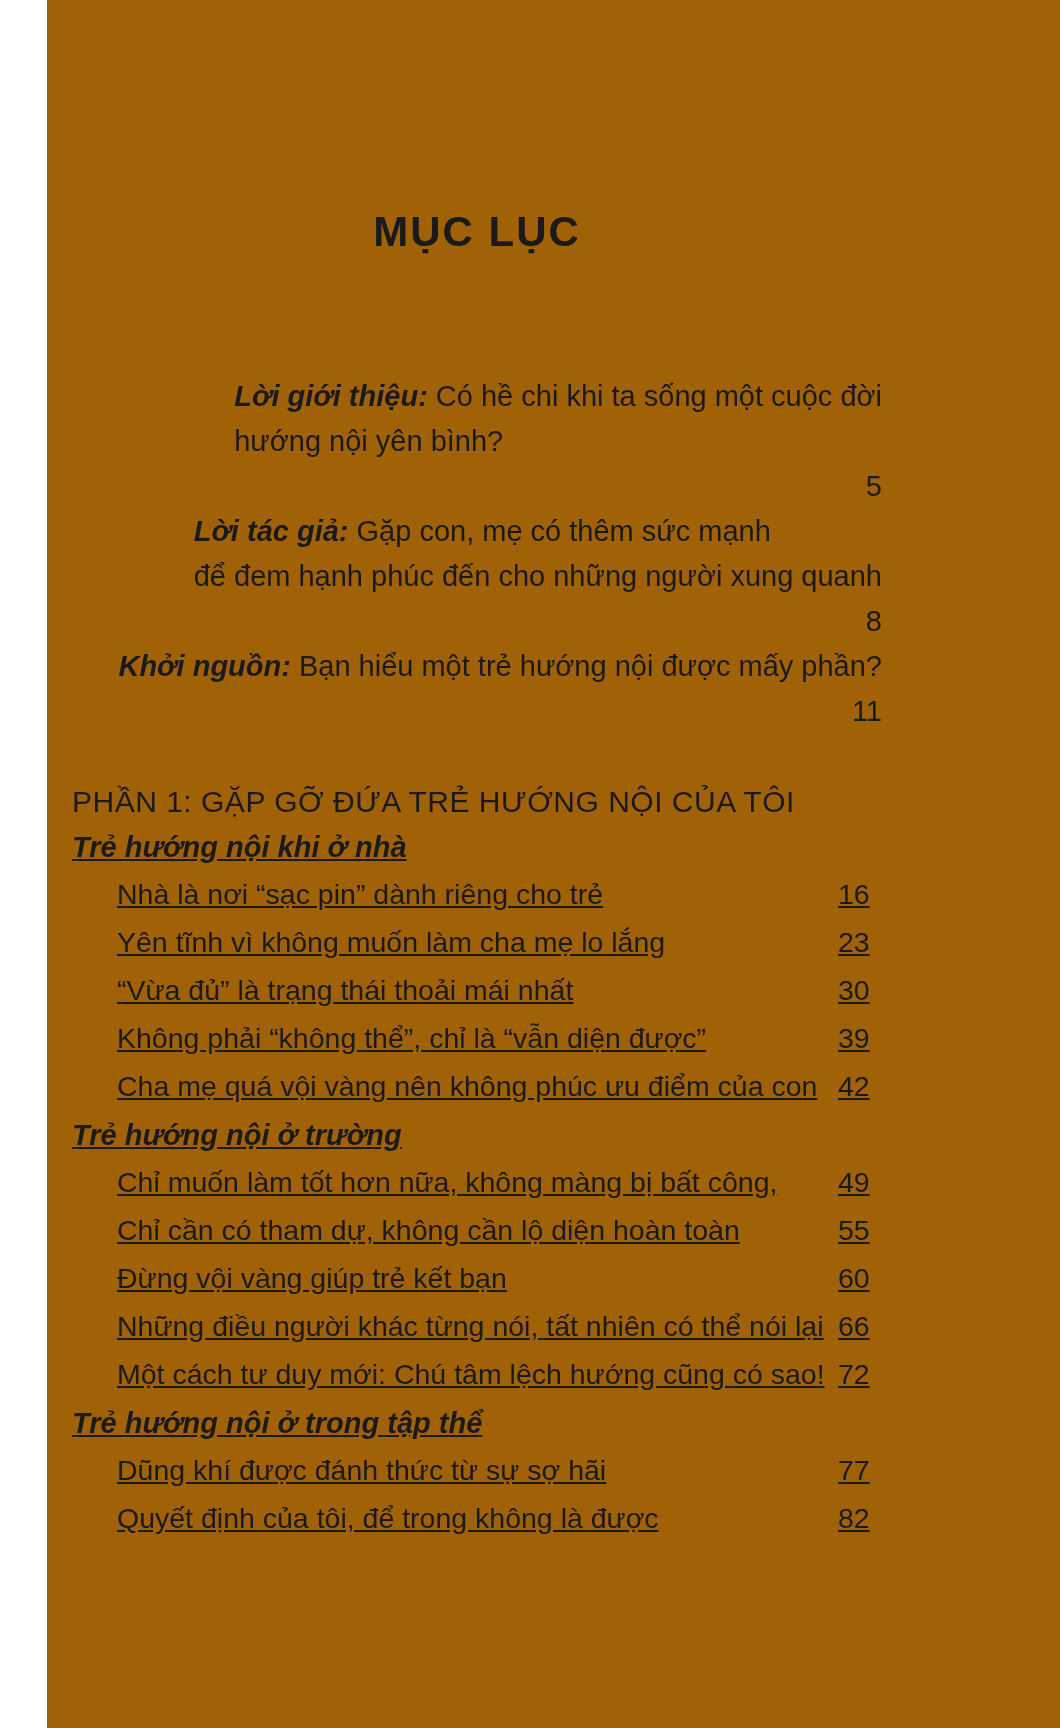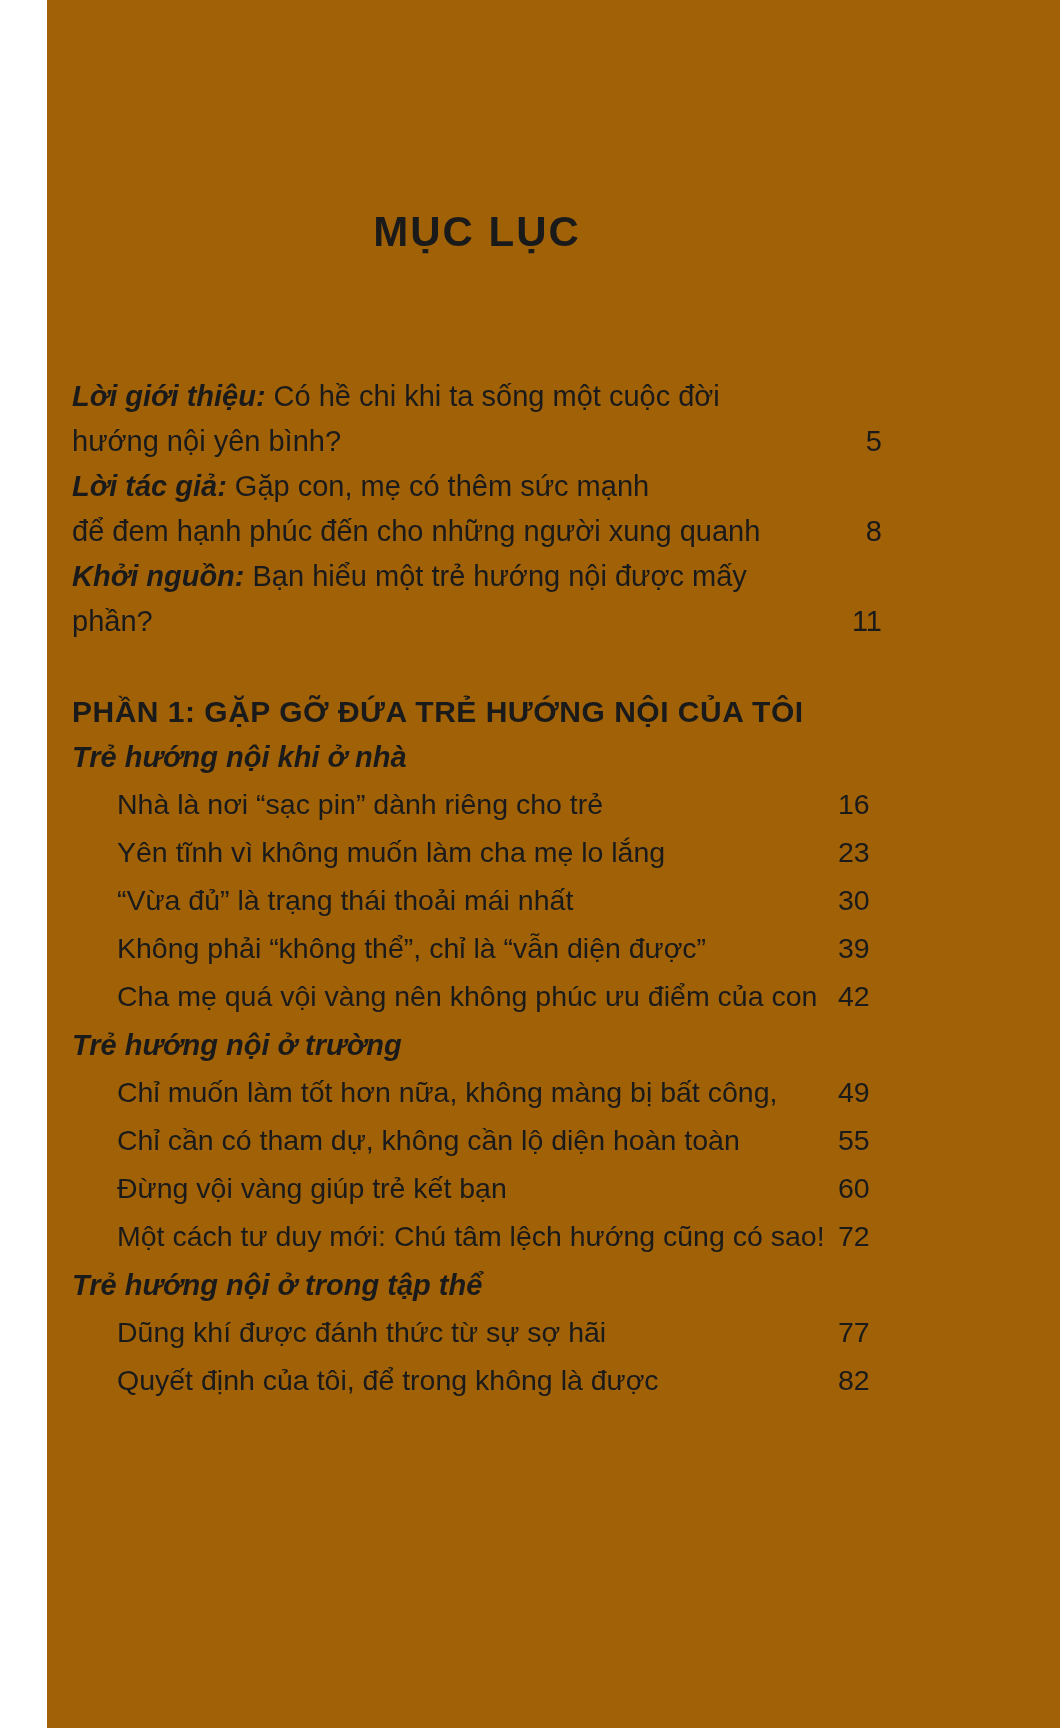--- a/index.html
+++ b/index.html
@@ -26,44 +26,45 @@
     font-weight: bold;
     letter-spacing: 2px;
     margin: 0 0 118px 0;
   }
   
   .fm-entry {
     display: flex;
     align-items: flex-end;
     font-size: 29px;
     line-height: 45px;
+    flex-direction: column;
   }
   .fm-text { flex: 1 1 auto; }
   .fm-label {
     font-style: italic;
     font-weight: bold;
     margin-right: 8px;
   }
   .fm-body { white-space: pre-line; }
   .fm-page {
     flex: 0 0 auto;
     margin-left: 14px;
     text-align: right;
     min-width: 44px;
   }
   
   .part-heading {
     margin-top: 48px;
     font-size: 30px;
-    font-weight: bold;
+    font-weight: normal;
     letter-spacing: 0.5px;
     line-height: 40px;
   }
   
-  .section { margin-top: 2px; }
+  .section { margin-top: 2px; text-decoration: underline; }
   .section-heading {
     font-size: 29px;
     font-weight: bold;
     font-style: italic;
     line-height: 46px;
   }
   .item {
     display: flex;
     align-items: flex-end;
     padding-left: 45px;
@@ -135,20 +136,24 @@
     </div>
     <div class="item">
       <div class="item-text">Chỉ cần có tham dự, không cần lộ diện hoàn toàn</div>
       <div class="item-page">55</div>
     </div>
     <div class="item">
       <div class="item-text">Đừng vội vàng giúp trẻ kết bạn</div>
       <div class="item-page">60</div>
     </div>
     <div class="item">
+      <div class="item-text">Những điều người khác từng nói, tất nhiên có thể nói lại</div>
+      <div class="item-page">66</div>
+    </div>
+    <div class="item">
       <div class="item-text">Một cách tư duy mới: Chú tâm lệch hướng cũng có sao!</div>
       <div class="item-page">72</div>
     </div>
   </div>
 
   <div class="section">
     <div class="section-heading">Trẻ hướng nội ở trong tập thể</div>
     <div class="item">
       <div class="item-text">Dũng khí được đánh thức từ sự sợ hãi</div>
       <div class="item-page">77</div>

